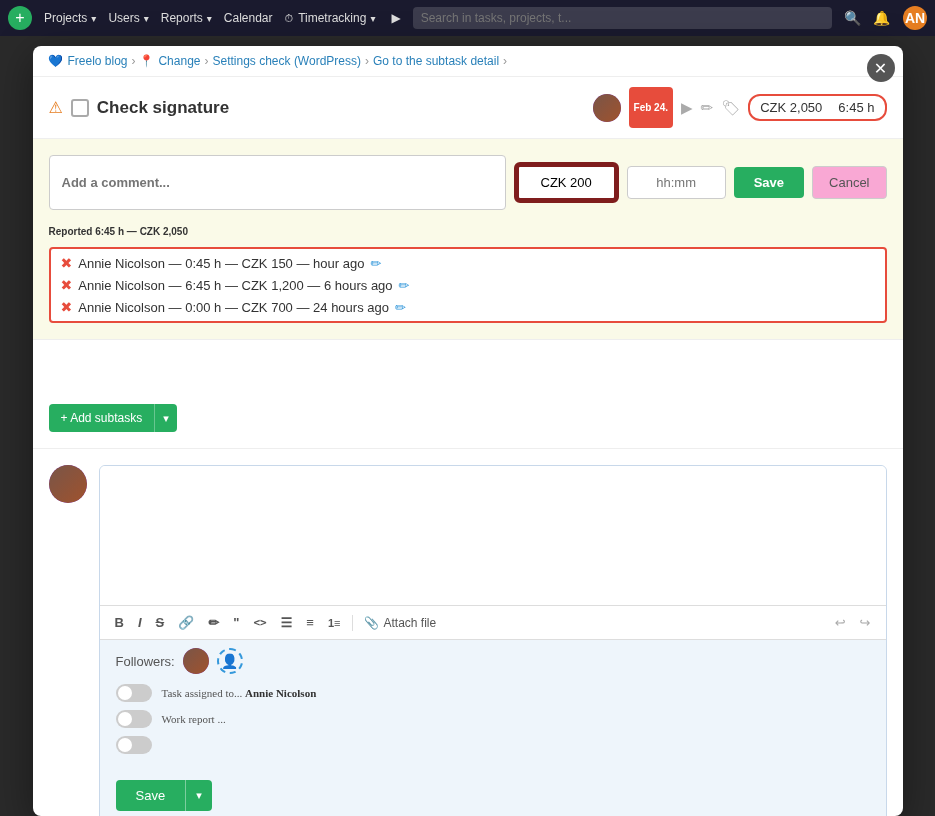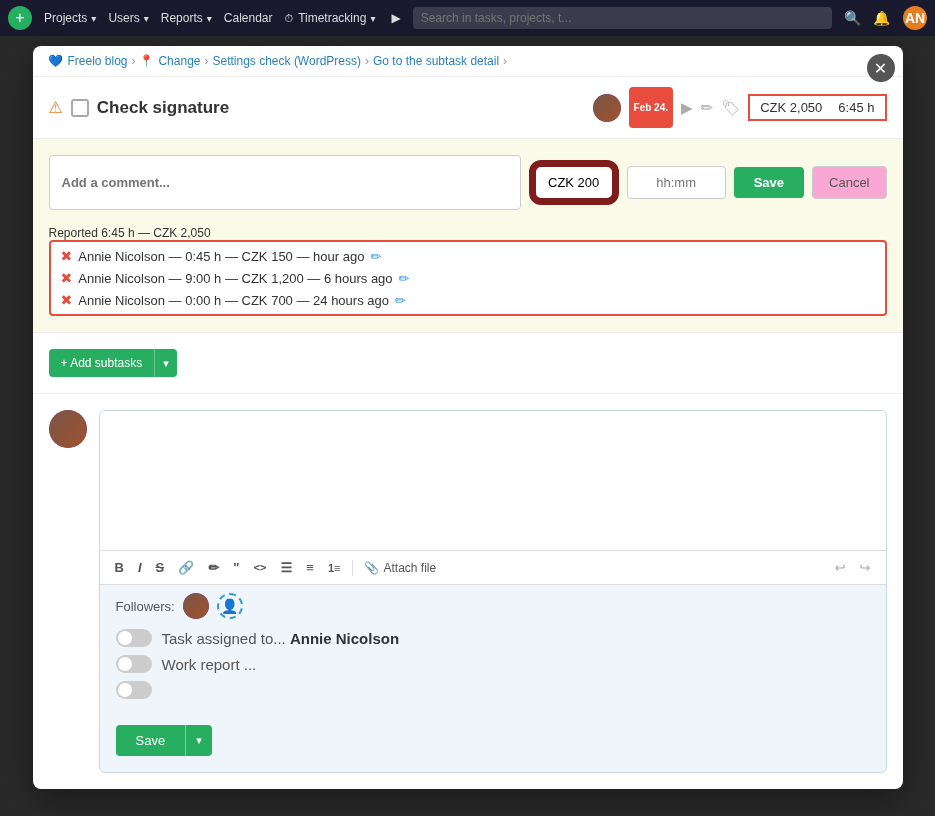--- a/index.html
+++ b/index.html
@@ -136,21 +136,21 @@
       font-weight: 600;
     }
     .task-action-icon {
       color: #aaa;
       cursor: pointer;
       font-size: 15px;
     }
     .task-time-summary {
       margin-left: auto;
       border: 2px solid #e74c3c;
-      border-radius: 0;
+      border-radius: 12px;
       padding: 4px 10px;
       color: #333;
       font-size: 13px;
       font-weight: 500;
       display: flex;
       gap: 16px;
     }
 
     
     .time-panel {
@@ -168,23 +168,23 @@
       flex: 1;
       border: 1px solid #ccc;
       border-radius: 4px;
       padding: 19px 12px;
       font-size: 13px;
       color: #999;
       outline: none;
       font-weight: bold;
     }
     .time-money-input {
-      width: 90px;
-      border: 7px solid #7f1d1d;
-      border-radius: 12px;
+      width: 105px;
+      border: 5px solid #7f1d1d;
+      border-radius: 6px;
       padding: 8px 12px;
       font-size: 13px;
       text-align: center;
       outline: none;
     }
     .time-hours-input {
       width: 99px;
       border: 1px solid #ccc;
       border-radius: 4px;
       padding: 8px 12px;
@@ -208,23 +208,24 @@
       color: #555;
       border: 1px solid #ccc;
       border-radius: 4px;
       padding: 8px 16px;
       font-size: 13px;
       cursor: pointer;
     }
 
     
     .reported-summary {
-      font-size: 12px;
-      font-weight: 400;
+      font-size: 10px;
+      font-weight: 700;
       color: #333;
+      margin-bottom: 10px;
     }
 
     
     .log-entries {
       border: 2px solid #e74c3c;
       border-radius: 4px;
       background: white;
       padding: 6px 10px;
       display: flex;
       flex-direction: column;
@@ -245,20 +246,21 @@
     .log-edit {
       color: #3498db;
       cursor: pointer;
       font-size: 13px;
     }
 
     
     .subtasks-bar {
       padding: 16px 16px;
       border-bottom: 1px solid #eee;
+      margin-top: 48px;
     }
     .btn-add-subtasks-dropdown {
       background: #27ae60;
       color: white;
       border: none;
       border-left: 1px solid rgba(255,255,255,0.3);
       border-radius: 0 4px 4px 0;
       padding: 7px 8px;
       font-size: 11px;
       cursor: pointer;
@@ -397,22 +399,23 @@
     .toggle::after {
       content: '';
       position: absolute;
       width: 14px; height: 14px;
       background: white;
       border-radius: 50%;
       top: 2px; left: 2px;
       transition: left 0.2s;
     }
     .notification-text {
-      font-size: 15px;
+      font-size: 11px;
       color: #555;
+      font-family: Liberation Serif, serif;
     }
     .notification-text strong { color: #333; }
 
     
     .save-btn-group {
       display: flex;
       margin: 10px 16px 16px;
     }
     .btn-save-main {
       background: #27ae60;
@@ -543,21 +546,21 @@
       <div class="log-entries">
 
         <div class="log-entry">
           <span class="log-delete">✖</span>
           <span>Annie Nicolson — 0:45 h — CZK 150 — hour ago</span>
           <span class="log-edit">✏</span>
         </div>
 
         <div class="log-entry">
           <span class="log-delete">✖</span>
-          <span>Annie Nicolson — 9:00 h — CZK 1,200 — 6 hours ago</span>
+          <span>Annie Nicolson — 6:45 h — CZK 1,200 — 6 hours ago</span>
           <span class="log-edit">✏</span>
         </div>
 
         <div class="log-entry">
           <span class="log-delete">✖</span>
           <span>Annie Nicolson — 0:00 h — CZK 700 — 24 hours ago</span>
           <span class="log-edit">✏</span>
         </div>
       </div>
     </div>

